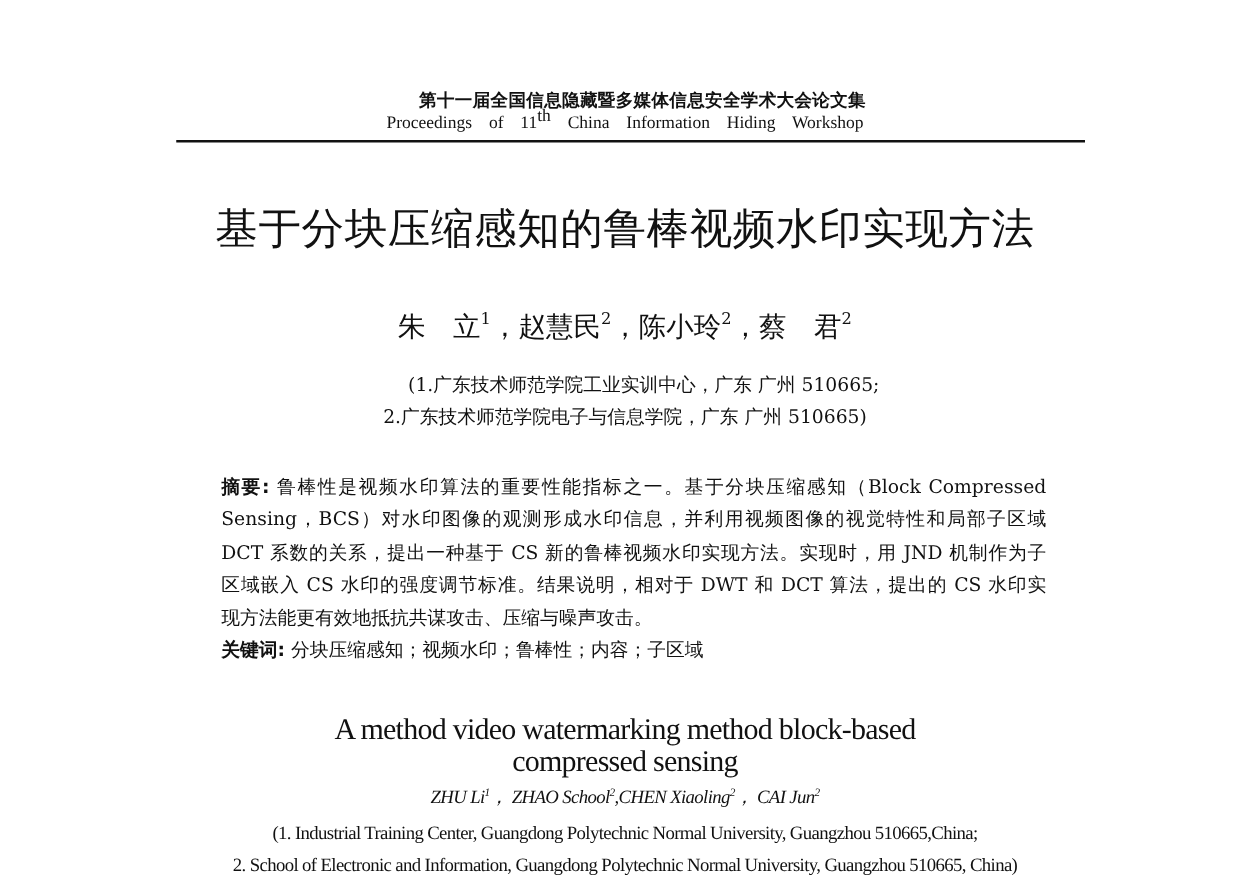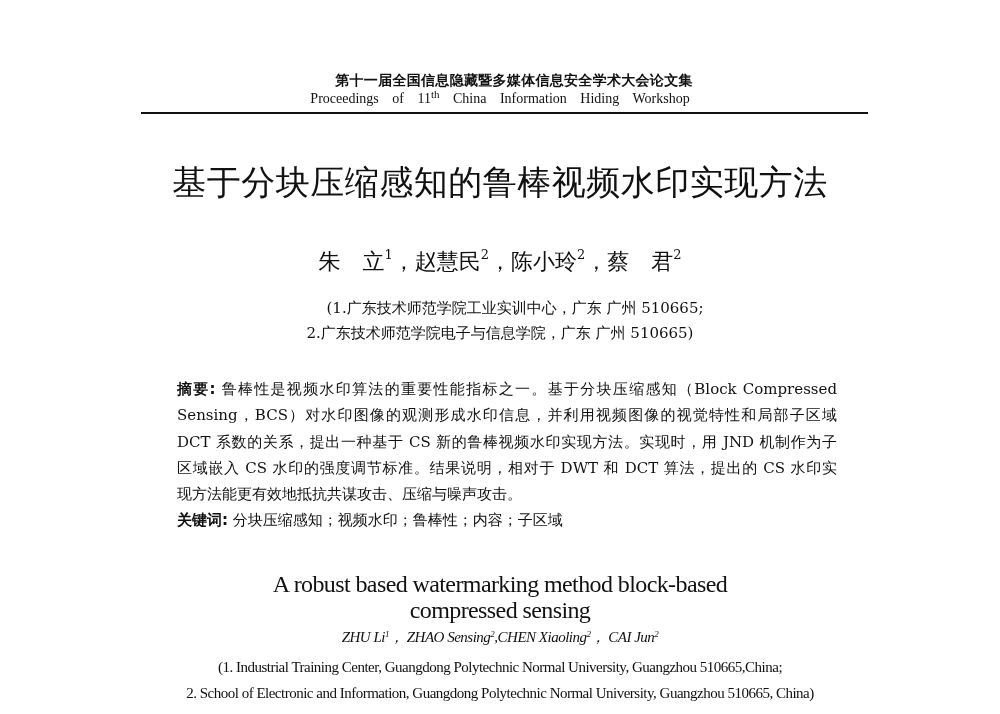--- a/index.html
+++ b/index.html
@@ -25,21 +25,21 @@
       font-size: 14px;
       letter-spacing: 0.3px;
       margin-left: 14px;
     }
     #hdr-en {
       top: 91px;
       font-family: "Liberation Serif", serif;
       font-size: 14px;
       word-spacing: 10px;
     }
-    #hdr-en sup { font-size: 11px; vertical-align: 5px; line-height: 0; }
+    #hdr-en sup { font-size: 14px; vertical-align: 5px; line-height: 0; }
     #hdr-rule {
       top: 112px;
       left: 141px;
       width: 727px;
       height: 2px;
       background: #111;
     }
 
     #title-cn {
       top: 160px;
@@ -127,20 +127,20 @@
 <div id="abstract" class="abs">
   <span class="abstract-line"><span class="lbl">摘要:</span><span> 鲁棒性是视频水印算法的重要性能指标之一。基于分块压缩感知（Block Compressed</span></span>
   <span class="abstract-line">Sensing，BCS）对水印图像的观测形成水印信息，并利用视频图像的视觉特性和局部子区域</span>
   <span class="abstract-line">DCT 系数的关系，提出一种基于 CS 新的鲁棒视频水印实现方法。实现时，用 JND 机制作为子</span>
   <span class="abstract-line">区域嵌入 CS 水印的强度调节标准。结果说明，相对于 DWT 和 DCT 算法，提出的 CS 水印实</span>
   <span class="abstract-line last">现方法能更有效地抵抗共谋攻击、压缩与噪声攻击。</span>
   <span class="abstract-line last"><span class="lbl">关键词:</span><span> 分块压缩感知；视频水印；鲁棒性；内容；子区域</span></span>
 </div>
 
 <div id="title-en" class="abs center">
-  <div>A robust based watermarking method block-based</div>
+  <div>A method video watermarking method block-based</div>
   <div>compressed sensing</div>
 </div>
 
-<div id="authors-en" class="abs center"><span><span>ZHU Li</span><sup>1</sup><span>，</span></span> <span><span>ZHAO Sensing</span><sup>2</sup><span>,</span></span><span><span>CHEN Xiaoling</span><sup>2</sup><span>，</span></span> <span><span>CAI Jun</span><sup>2</sup></span></div>
+<div id="authors-en" class="abs center"><span><span>ZHU Li</span><sup>1</sup><span>，</span></span> <span><span>ZHAO School</span><sup>2</sup><span>,</span></span><span><span>CHEN Xiaoling</span><sup>2</sup><span>，</span></span> <span><span>CAI Jun</span><sup>2</sup></span></div>
 
 <div id="affil-en-1" class="abs center affil-en">(1. Industrial Training Center, Guangdong Polytechnic Normal University, Guangzhou 510665,China;</div>
 <div id="affil-en-2" class="abs center affil-en">2. School of Electronic and Information, Guangdong Polytechnic Normal University, Guangzhou 510665, China)</div>
 
 </body></html>

